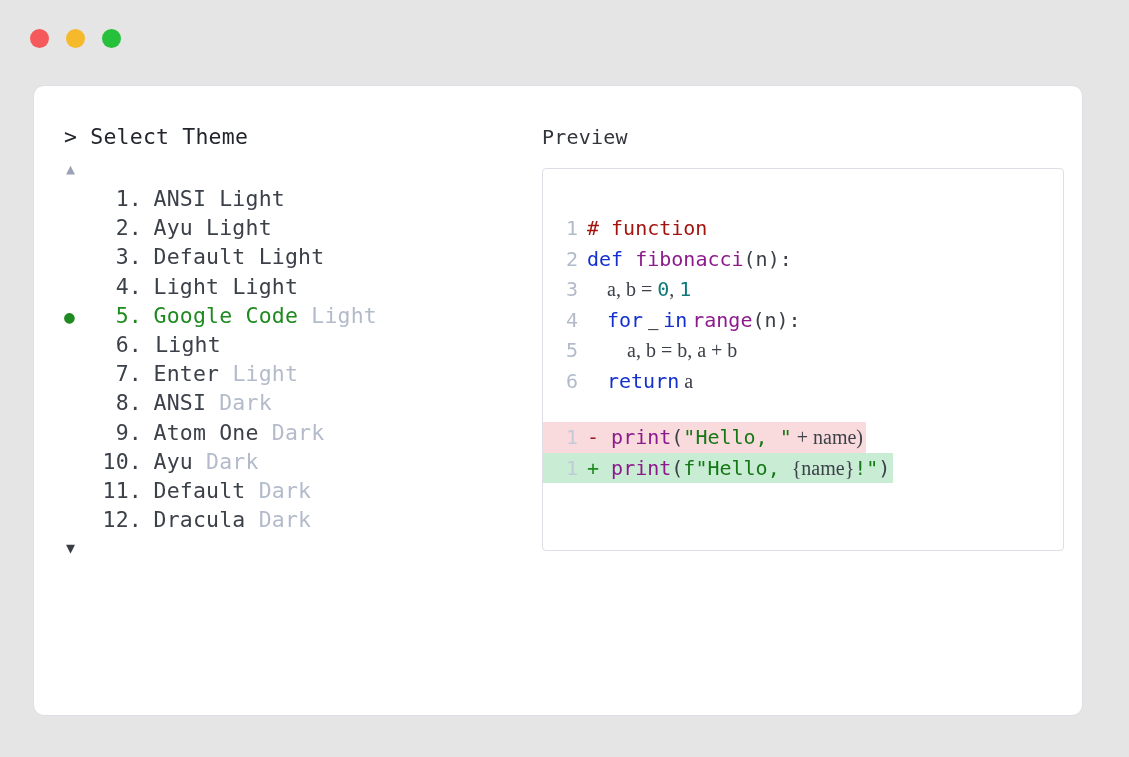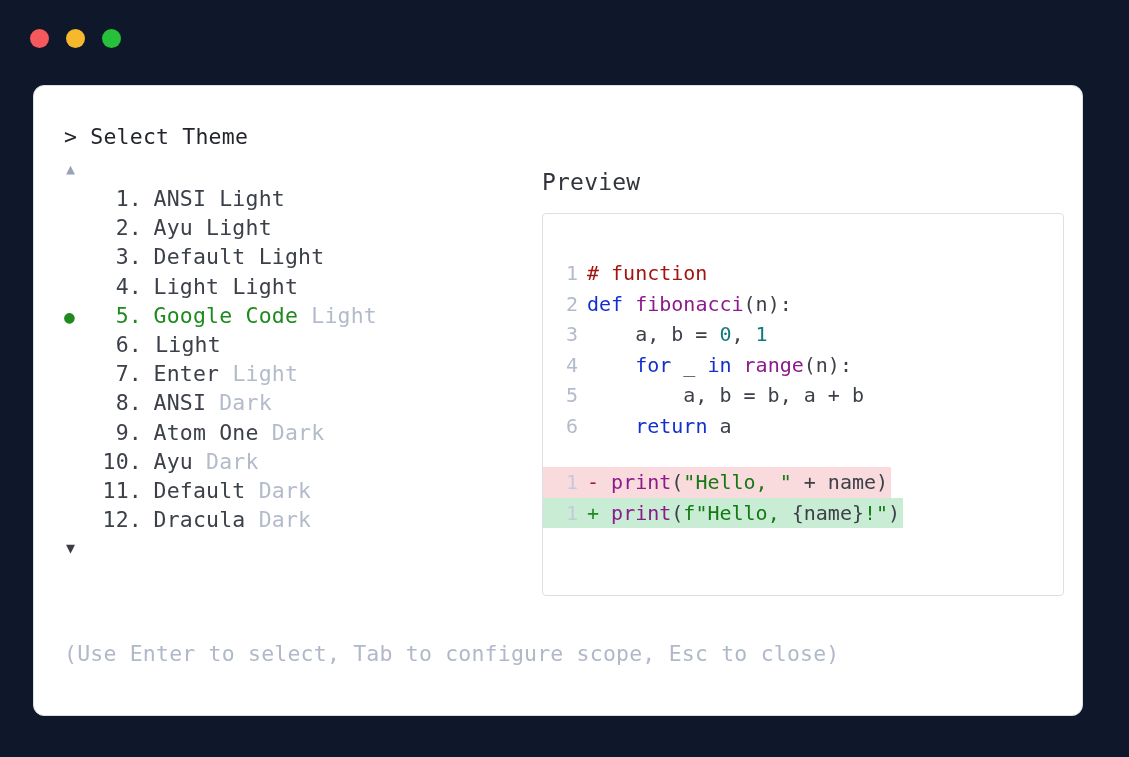--- a/index.html
+++ b/index.html
@@ -7,21 +7,21 @@
     margin: 0; padding: 0;
     width: 1129px; height: 757px;
     background: #ffffff;
     font-family: "DejaVu Sans Mono", "Liberation Mono", monospace;
   }
 
   #app {
     position: relative;
     width: 1129px;
     height: 757px;
-    background: #0f172a;
+    background: #e5e5e5;
     overflow: hidden;
   }
 
   
   .titlebar {
     position: absolute;
     left: 30px; top: 29px;
     display: flex;
     align-items: center;
     gap: 17px;
@@ -53,26 +53,25 @@
   .prompt {
     font-size: 21.5px;
     line-height: 30px;
     color: #22252c;
     letter-spacing: 0.2px;
     white-space: pre;
   }
   .prompt .caret { color: #22252c; }
 
   .preview-title {
-    font-size: 23px;
+    font-size: 20px;
     line-height: 30px;
     color: #32353c;
     letter-spacing: 0.2px;
     white-space: pre;
-    margin-top: 45px;
   }
 
   
   .scroll-arrow {
     font-size: 15px;
     line-height: 22px;
     height: 22px;
     padding-left: 2px;
     user-select: none;
   }
@@ -170,21 +169,21 @@
   .diff-row.added   .diff-body { background: #c9ecd4; }
   .diff-row.added   .ln       { background: #c9ecd4; }
   .marker-minus { color: #9b1c26; }
   .marker-plus  { color: #1f8a1f; }
 
   
   .tok-comment  { color: #a3140f; }
   .tok-keyword  { color: #1330cf; }
   .tok-func     { color: #8d1a8d; margin-top: 40px; }
   .tok-num      { color: #0e7a7a; }
-  .tok-plain    { color: #3c4049; }
+  .tok-plain    { color: #3c4049; font-family: Liberation Serif, serif; }
   .tok-string   { color: #147814; }
   .tok-punct    { color: #3c4049; }
 </style>
 </head>
 <body>
 
 <div id="app">
 
   <div class="titlebar">
     <span class="dot" style="background: rgb(245, 89, 91);"></span>
@@ -224,16 +223,15 @@
           <div class="preview-box">
             <div class="code" id="code-block"><div class="code-line"><span class="ln">1</span><span class="code-body"><span class="tok-comment"># function</span></span></div><div class="code-line"><span class="ln">2</span><span class="code-body"><span class="tok-keyword">def </span><span class="tok-func">fibonacci</span><span class="tok-punct">(n):</span></span></div><div class="code-line"><span class="ln">3</span><span class="code-body"><span class="tok-plain">    a, b = </span><span class="tok-num">0</span><span class="tok-plain">, </span><span class="tok-num">1</span></span></div><div class="code-line"><span class="ln">4</span><span class="code-body"><span class="tok-plain">    </span><span class="tok-keyword">for</span><span class="tok-plain"> _ </span><span class="tok-keyword">in</span><span class="tok-plain"> </span><span class="tok-func">range</span><span class="tok-punct">(n):</span></span></div><div class="code-line"><span class="ln">5</span><span class="code-body"><span class="tok-plain">        a, b = b, a + b</span></span></div><div class="code-line"><span class="ln">6</span><span class="code-body"><span class="tok-plain">    </span><span class="tok-keyword">return</span><span class="tok-plain"> a</span></span></div></div>
             <div class="spacer-line"></div>
             <div class="code" id="diff-block"><div class="diff-row removed"><span class="ln">1</span><span class="diff-body"><span class="marker-minus">- </span><span class="tok-func">print</span><span class="tok-punct">(</span><span class="tok-string">"Hello, "</span><span class="tok-plain"> + name)</span></span></div><div class="diff-row added"><span class="ln">1</span><span class="diff-body"><span class="marker-plus">+ </span><span class="tok-func">print</span><span class="tok-punct">(</span><span class="tok-string">f"Hello, </span><span class="tok-plain">{name}</span><span class="tok-string">!"</span><span class="tok-punct">)</span></span></div></div>
           </div>
         </div>
 
       </div>
     </div>
 
-    <div class="hint">(Use Enter to select, Tab to configure scope, Esc to close)</div>
   </div>
 
 </div>
 
 </body></html>

